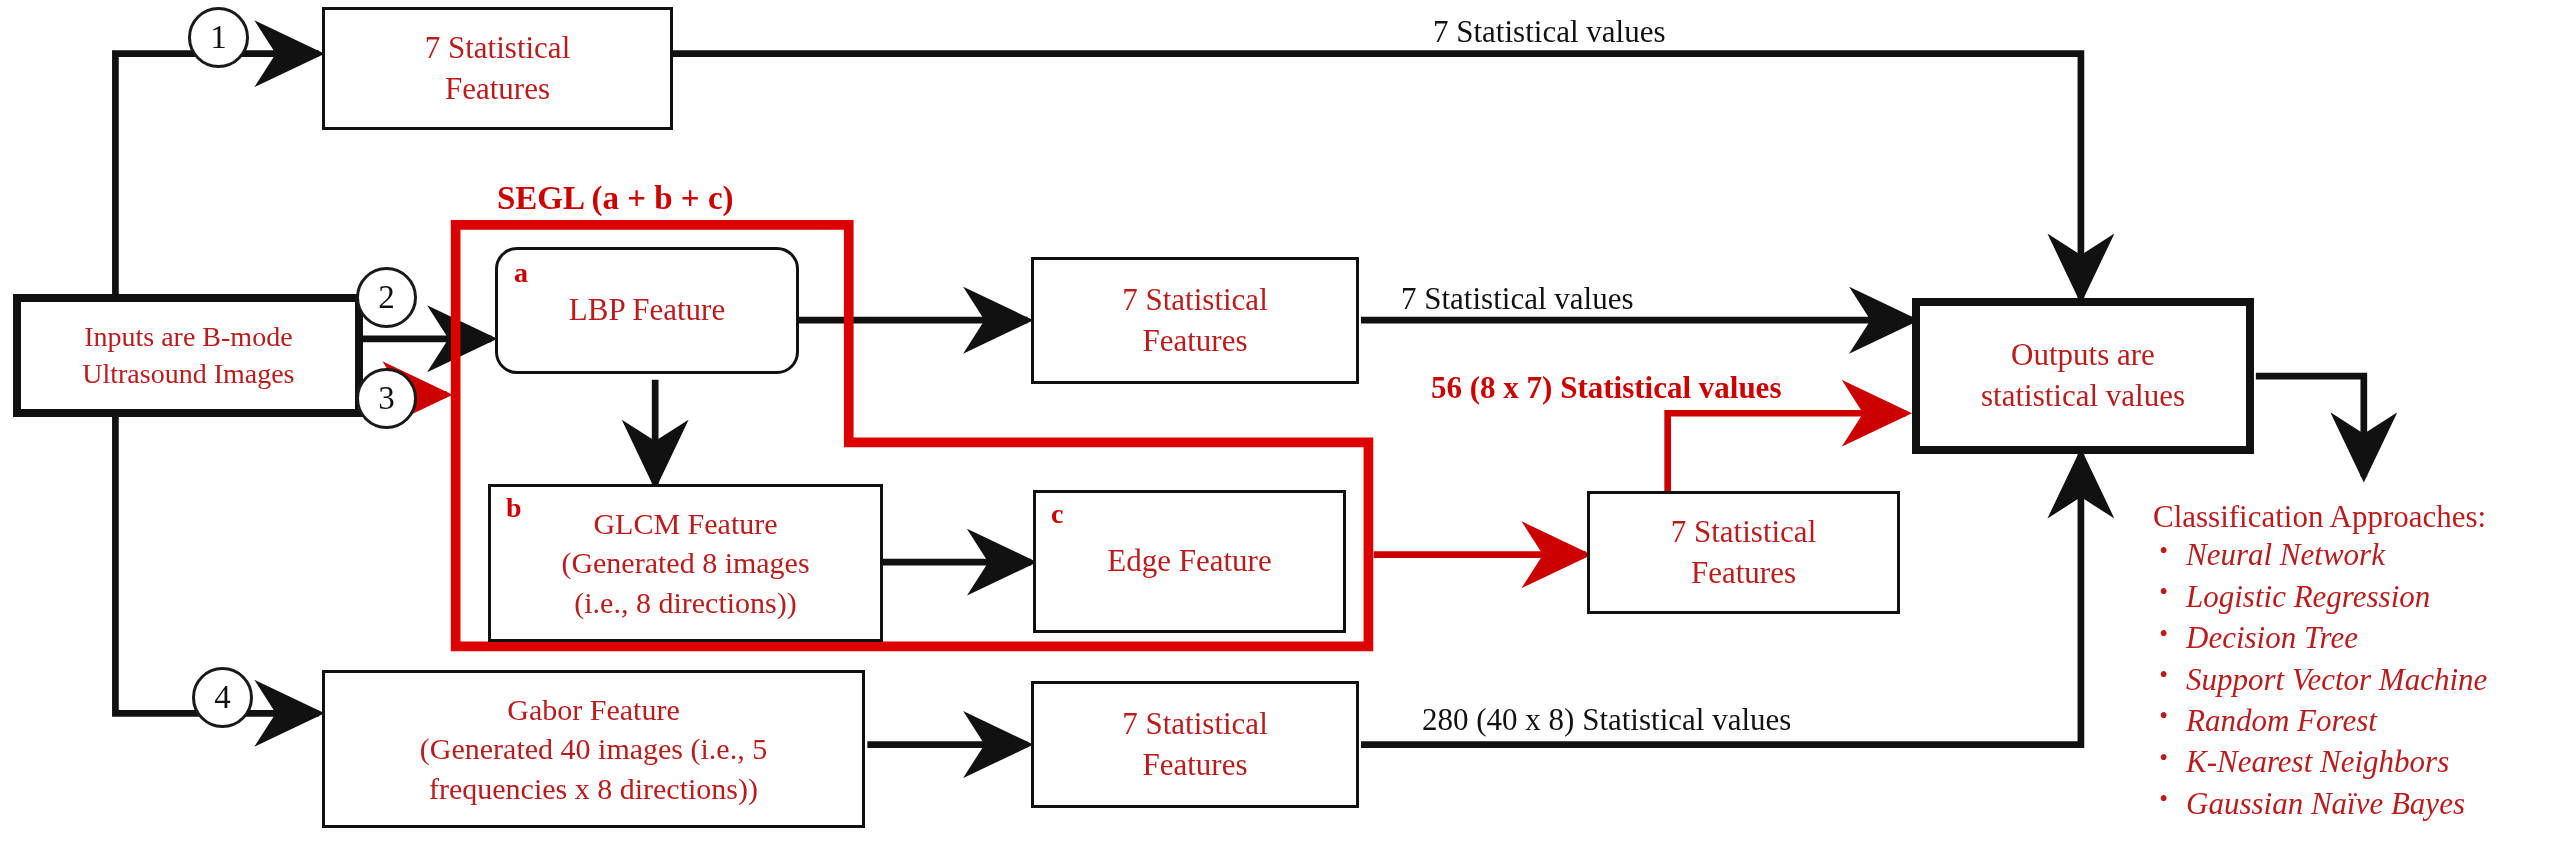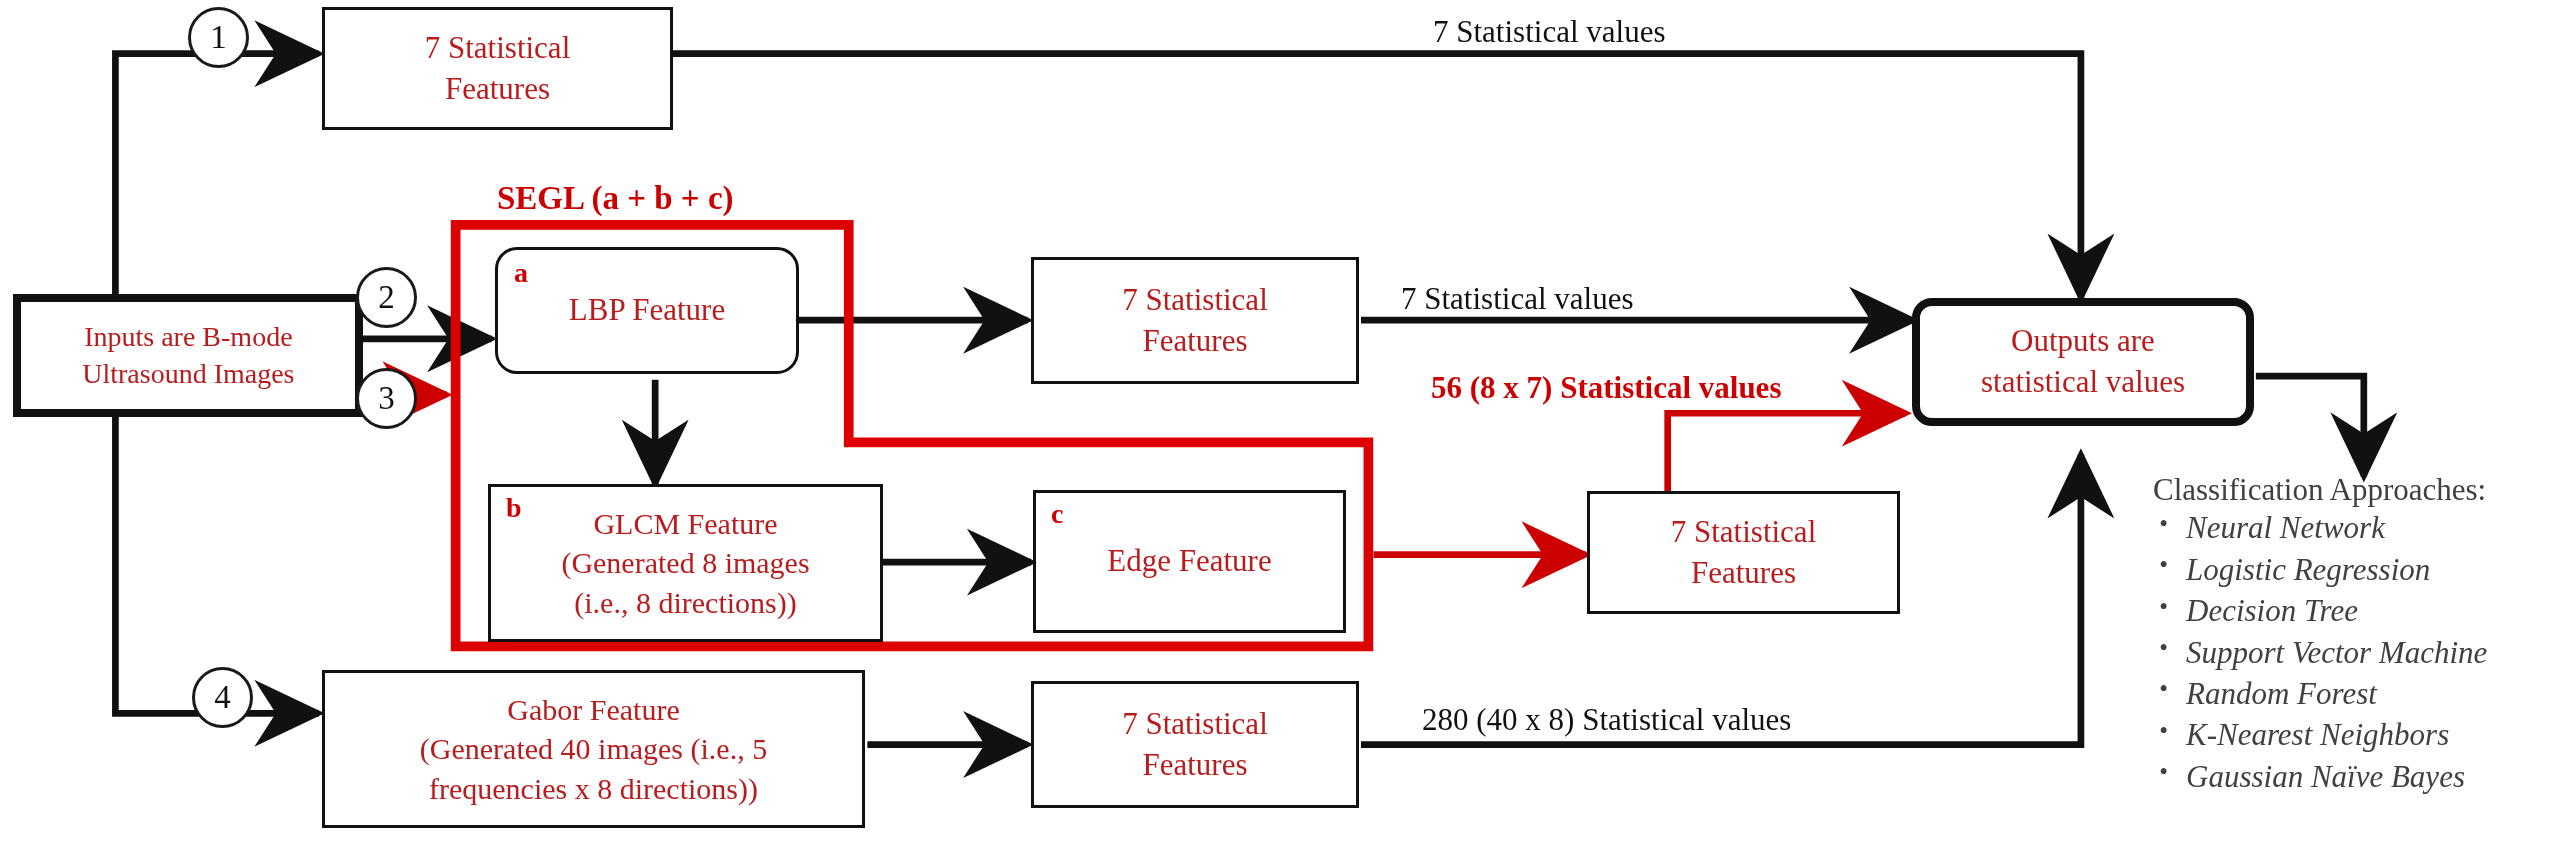--- a/index.html
+++ b/index.html
@@ -55,23 +55,24 @@
     white-space:nowrap;
     line-height:1;
     text-align:center;
   }
   .label.red{color:#cc0000;font-weight:bold;}
   .label.segl{color:#cc0000;font-weight:bold;font-size:33px;}
 
   #classlist{
     position:absolute;
     font-family:"Liberation Serif",serif;
-    color:#404040;
+    color:#b91c1c;
     font-size:31px;
     line-height:1.0;
+    margin-top:27px;
   }
   #classlist .head{margin:0 0 7.4px 0;white-space:nowrap;}
   #classlist ul{list-style:none;margin:0;padding:0;font-style:italic;}
   #classlist li{
     white-space:nowrap;
     margin:0 0 10.4px 0;
     padding-left:33px;
     position:relative;
   }
   #classlist li:before{
@@ -202,21 +203,21 @@
     </span>
   </div>
 
   <div class="node fs-42" style="left:1031px;top:681px;width:328px;height:127px;">
     <span class="txt">
       <span>7  Statistical</span><br>
       <span>Features</span>
     </span>
   </div>
 
-  <div class="node thick fs-42" style="left:1912px;top:298px;width:342px;height:128px;border-radius:20px;">
+  <div class="node thick fs-42" style="left:1912px;top:298px;width:342px;height:156px;">
     <span class="txt">
       <span>Outputs are</span><br>
       <span>statistical values</span>
     </span>
   </div>
 
   <div class="label" style="left:1433px;top:16.4px;">7 Statistical values</div>
 
   <div class="label" style="left:1401px;top:283px;">7 Statistical values</div>
 

